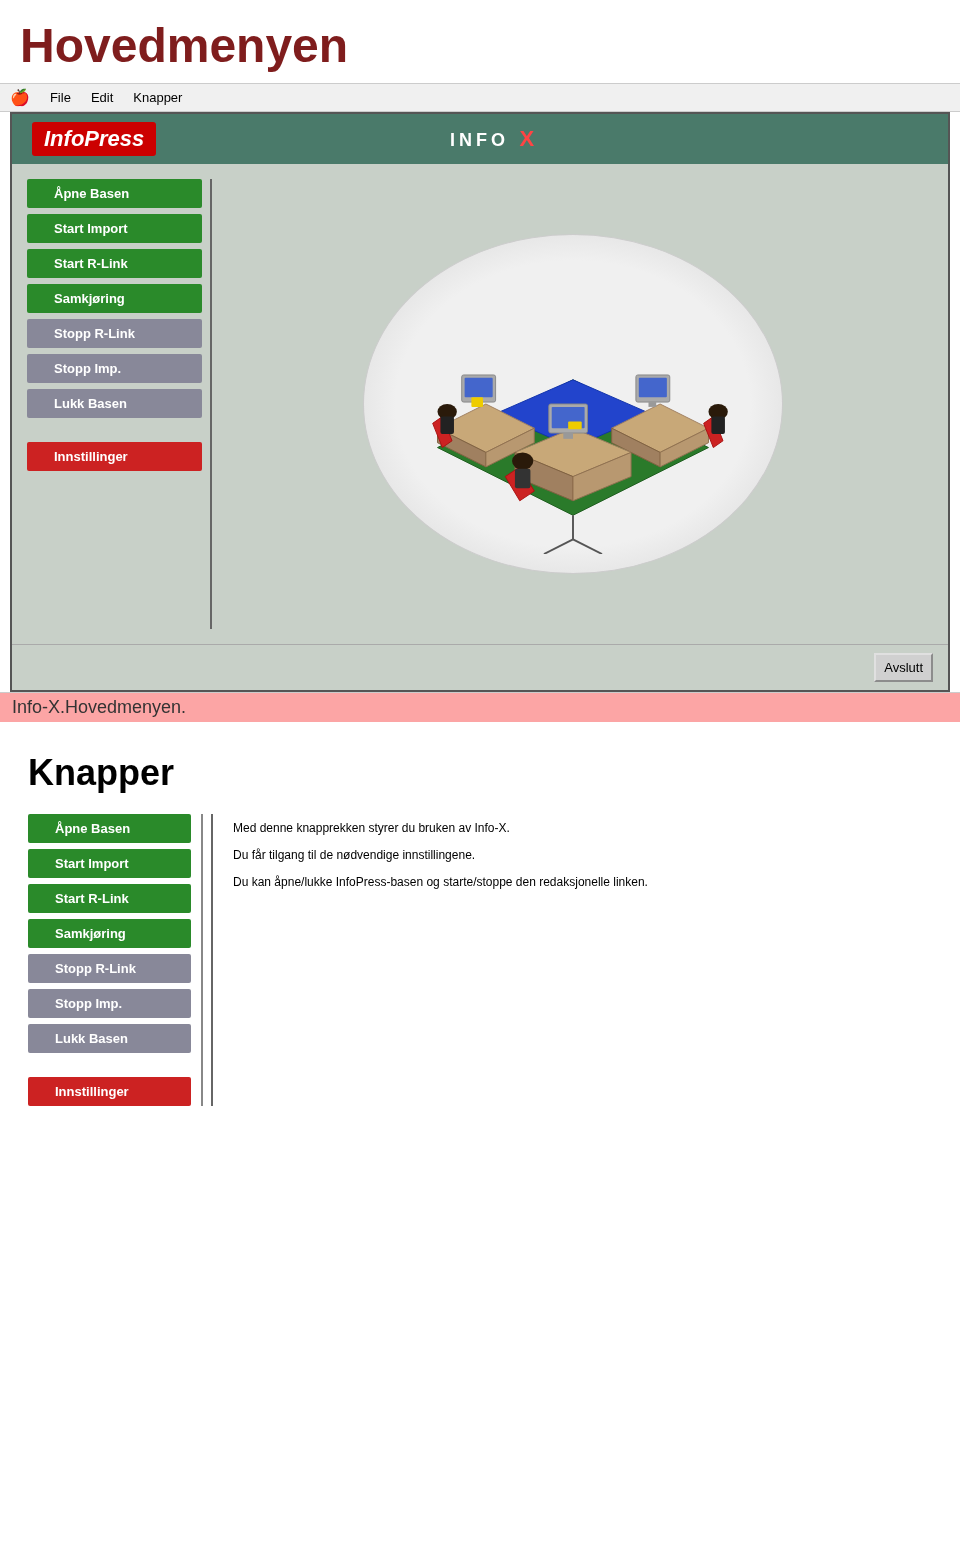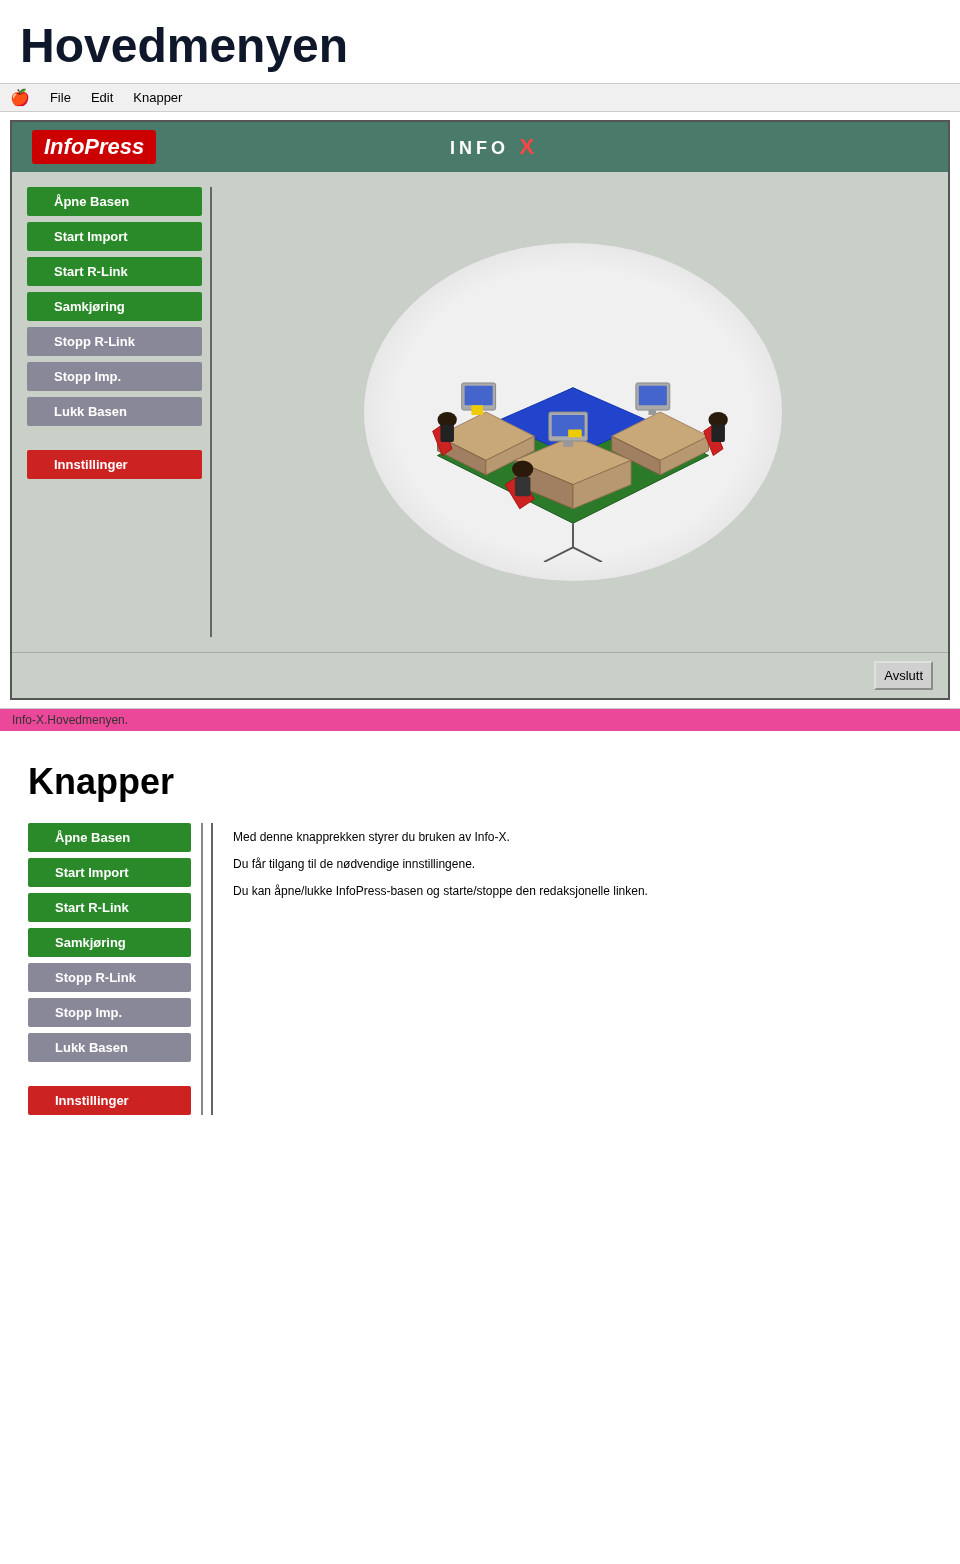--- a/index.html
+++ b/index.html
@@ -7,21 +7,21 @@
       font-family: Arial, Helvetica, sans-serif;
       background: #ffffff;
       width: 960px;
     }
 
     
     .page-title {
       font-size: 48px;
       font-weight: bold;
       padding: 18px 20px 10px 20px;
-      color: #0f172a;
+      color: #7f1d1d;
     }
 
     
     .menu-bar {
       display: flex;
       align-items: center;
       padding: 4px 10px;
       background: #f0f0f0;
       border-top: 1px solid #ccc;
       border-bottom: 1px solid #ccc;
@@ -32,21 +32,21 @@
       font-size: 16px;
     }
     .menu-item {
       font-size: 13px;
       color: #000;
       cursor: pointer;
     }
 
     
     .app-window {
-      margin: 8px 10px;
+      margin: 0 10px;
       border: 2px solid #555;
       background: #bef264;
     }
 
     
     .app-header {
       background: #4a7a6a;
       display: flex;
       align-items: center;
       padding: 8px 20px;
@@ -135,23 +135,23 @@
       border: 2px outset #e0e0e0;
       padding: 5px 8px;
       font-size: 13px;
       cursor: pointer;
       font-family: Arial, Helvetica, sans-serif;
     }
 
     
     .status-bar {
       padding: 4px 12px;
-      font-size: 12px;
+      font-size: 18px;
       color: #333;
-      background: #ec4899;
+      background: #fca5a5;
       border-top: 1px solid #ccc;
     }
 
     
     .knapper-section {
       padding: 30px 20px 20px 20px;
       margin-left: 8px;
     }
     .knapper-title {
       font-size: 36px;

